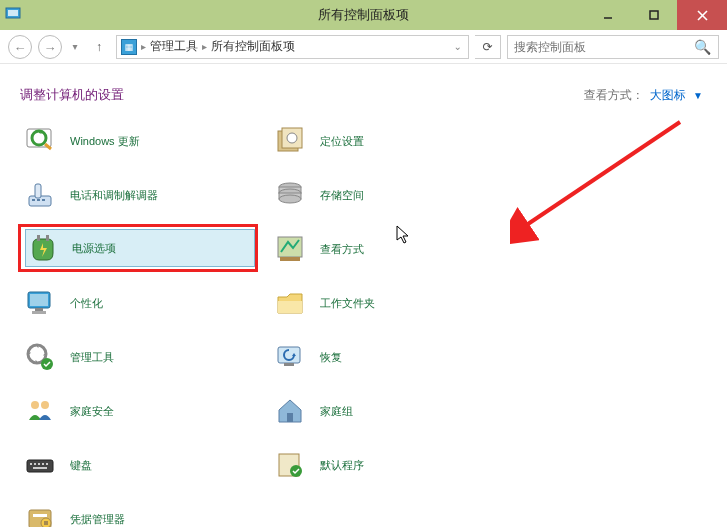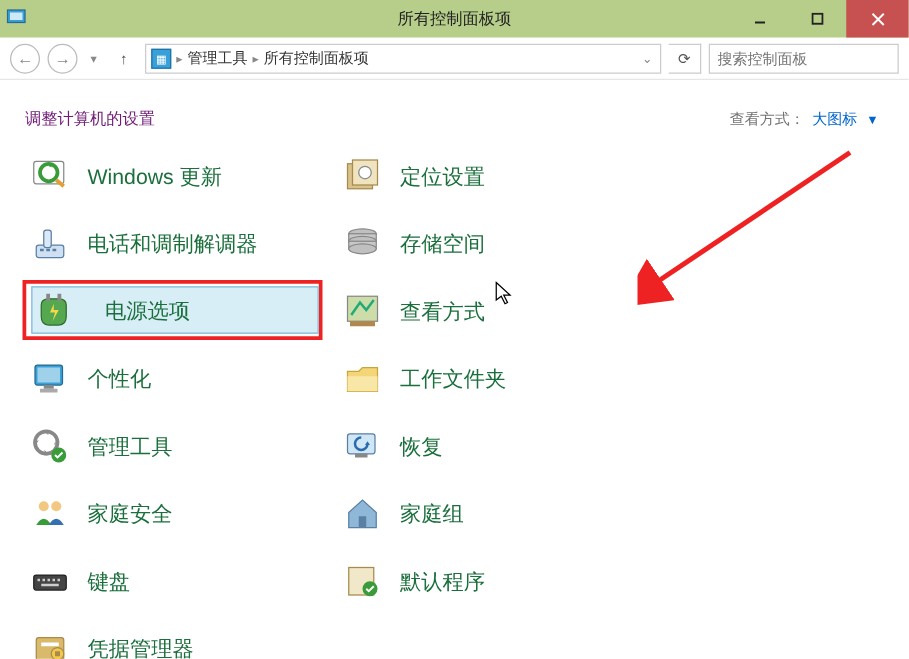--- a/index.html
+++ b/index.html
@@ -93,21 +93,21 @@
     font-size:9px; color:#fff;
   }
   .refresh {
     width: 26px; height: 24px;
     border: 1px solid #ccc;
     border-left: none;
     display:flex; align-items:center; justify-content:center;
     color:#555;
   }
   .search {
-    width: 152px; height: 24px;
+    width: 212px; height: 24px;
     border: 1px solid #ccc;
     display: flex; align-items: center;
     padding: 0 6px;
     color: #888;
     position: relative;
   }
   .search input {
     flex:1; border:none; outline:none;
     font-size:12px; color:#888;
     font-family:inherit;
@@ -138,42 +138,42 @@
     padding: 12px 0 0 22px;
   }
   .item {
     display:flex; align-items:center; gap:14px;
     height: 34px;
     padding: 0 2px;
     position: relative;
   }
   .item .label {
     color: #1b6f3c; 
-    font-size: 17px;
+    font-size: 11px;
   }
   .item .ico {
     width: 32px; height: 32px;
     display:flex; align-items:center; justify-content:center;
     font-size: 22px;
   }
   .highlight-wrap {
     position: relative;
     border: 3px solid #e22;
     width: 240px;
     height: 48px;
     display:flex; align-items:center;
     margin:-8px 0 -8px -4px;
     padding-left:4px;
   }
   .highlight-inner {
     background: #d8eef6;
     border: 1px solid #7fb8d4;
     width: 100%;
     height: 38px;
-    display:flex; align-items:center; gap:24px;
+    display:flex; align-items:center; gap:12px;
     padding-left: 2px;
   }
   
   .arrow {
     position:absolute;
     left: 510px; top: 114px;
     pointer-events:none;
   }
   .cursor {
     position:absolute; font-size:16px; color:#000;

